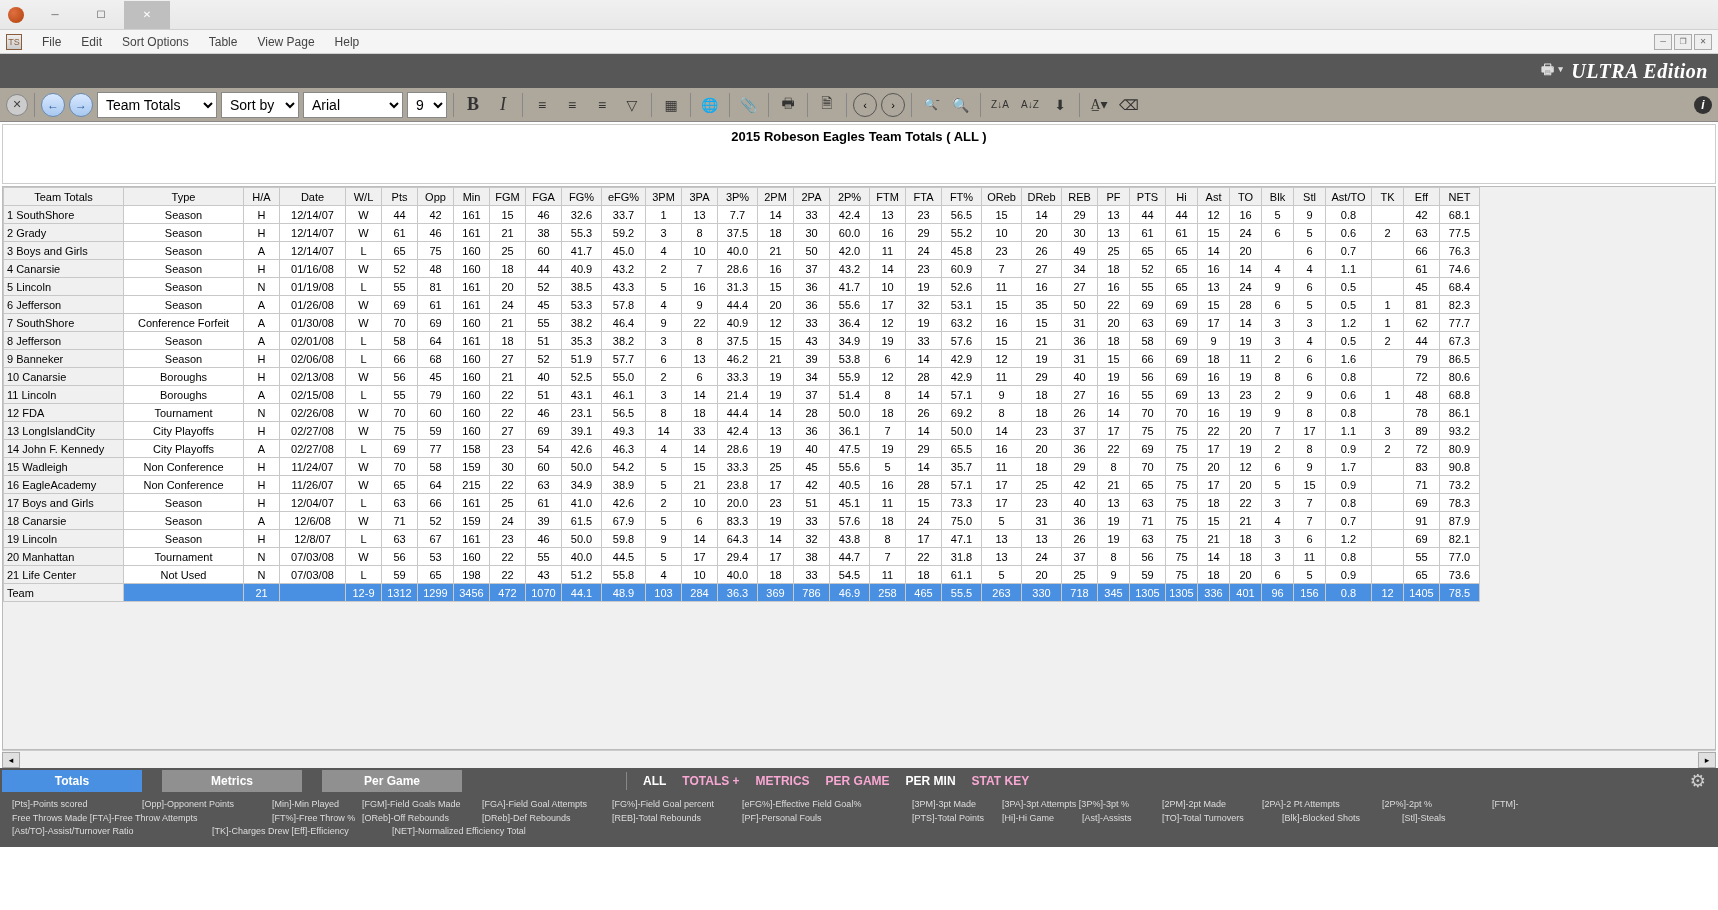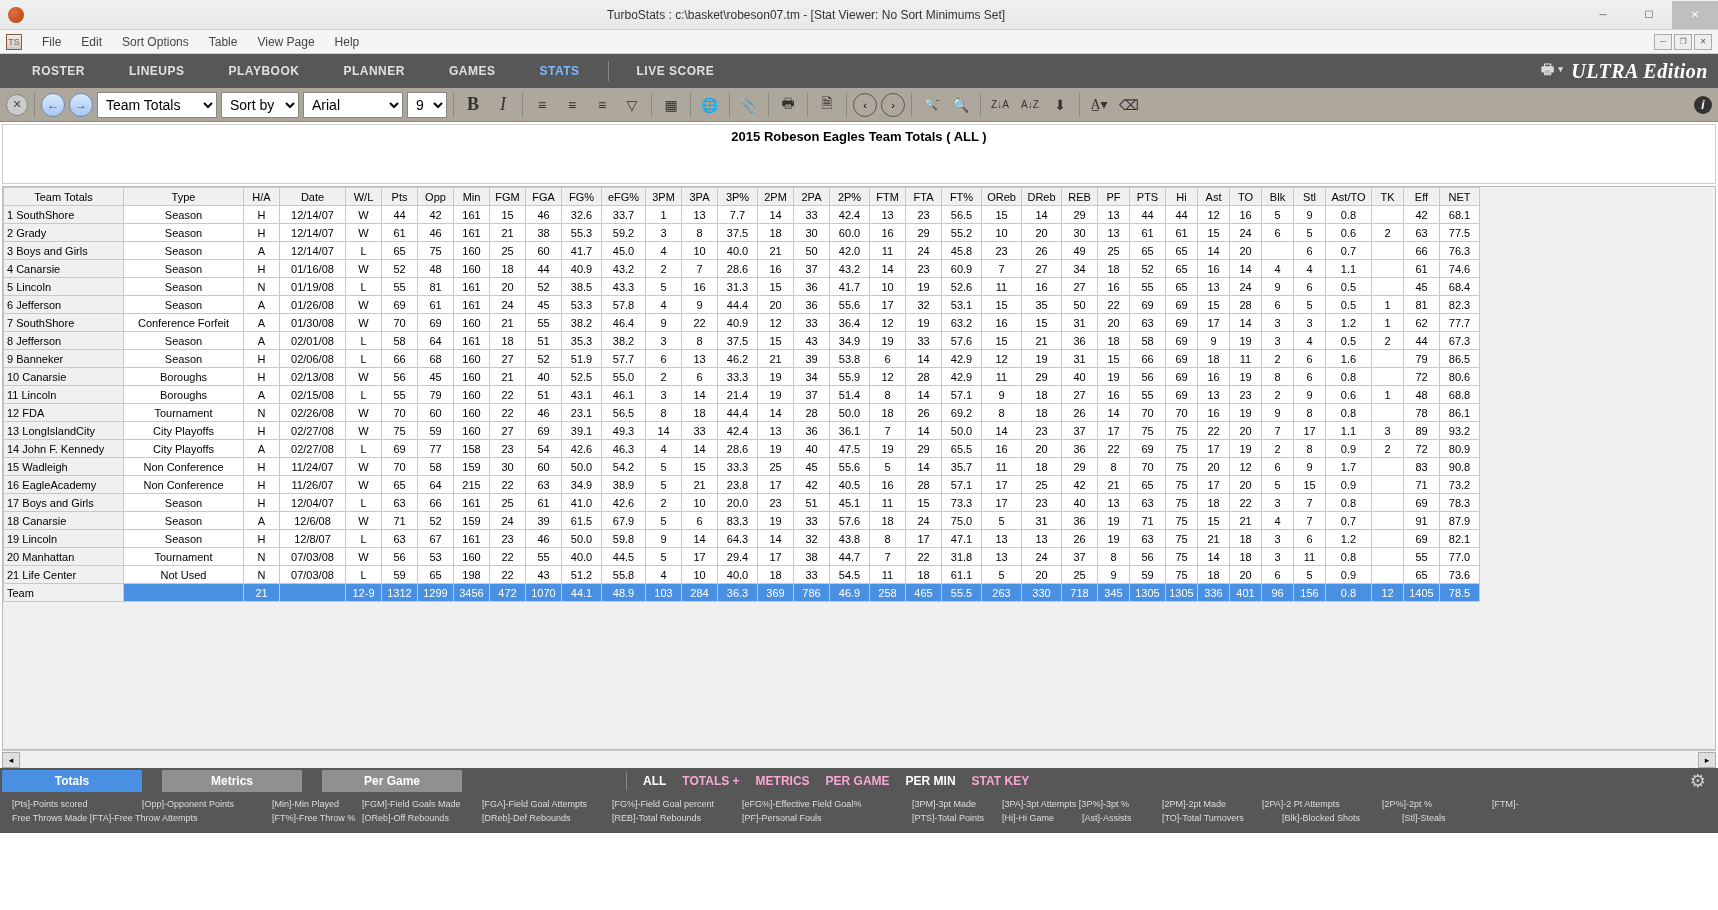--- a/index.html
+++ b/index.html
@@ -60,49 +60,38 @@
 
 .legend{background:#575757;color:#ddd;font-size:9px;padding:4px 12px 8px;line-height:1.5;}
 .legend-row{display:flex;flex-wrap:wrap;gap:0;}
 .legend-item{white-space:nowrap;}
 </style>
 </head>
 <body>
 
 <div class="titlebar">
   <div class="title-icon"></div>
-  <div class="title-text">TurboStats : c:\basket\robeson07.tm - [Stat Viewer: No Sort Minimums Set]</div>
   <div class="win-btns">
     <div class="win-btn">─</div>
     <div class="win-btn">☐</div>
     <div class="win-btn close">✕</div>
   </div>
 </div>
 
 <div class="menubar">
   <div class="menu-icon">TS</div>
   <div id="menus"><span class="menu-item">File</span><span class="menu-item">Edit</span><span class="menu-item">Sort Options</span><span class="menu-item">Table</span><span class="menu-item">View Page</span><span class="menu-item">Help</span></div>
   <div class="sub-win-btns">
     <div class="sub-win-btn">─</div>
     <div class="sub-win-btn">❐</div>
     <div class="sub-win-btn">✕</div>
   </div>
 </div>
 
 <div class="navbar" id="navbar">
-  <div id="navitems" style="display:flex;align-items:center;">
-      <div class="nav-item">ROSTER</div>
-      <div class="nav-item">LINEUPS</div>
-      <div class="nav-item">PLAYBOOK</div>
-      <div class="nav-item">PLANNER</div>
-      <div class="nav-item">GAMES</div>
-      <div class="nav-item active">STATS</div>
-      <div class="nav-sep"></div>
-      <div class="nav-item">LIVE SCORE</div>
-    </div>
   <div class="nav-right">
     <span class="print-icon">🖶 ▾</span>
     <span class="edition">ULTRA Edition</span>
   </div>
 </div>
 
 <div class="toolbar">
   <div class="tb-close">✕</div>
   <div class="tb-sep"></div>
   <div class="tb-nav">←</div>
@@ -1092,13 +1081,18 @@
       <span class="legend-item" style="width: 130px;">[DReb]-Def Rebounds</span>
       <span class="legend-item" style="width: 130px;">[REB]-Total Rebounds</span>
       <span class="legend-item" style="width: 170px;">[PF]-Personal Fouls</span>
       <span class="legend-item" style="width: 90px;">[PTS]-Total Points</span>
       <span class="legend-item" style="width: 80px;">[Hi]-Hi Game</span>
       <span class="legend-item" style="width: 80px;">[Ast]-Assists</span>
       <span class="legend-item" style="width: 120px;">[TO]-Total Turnovers</span>
       <span class="legend-item" style="width: 120px;">[Blk]-Blocked Shots</span>
       <span class="legend-item" style="width: 110px;">[Stl]-Steals</span>
     </div>
+    <div class="legend-row">
+      <span class="legend-item" style="width: 200px;">[Ast/TO]-Assist/Turnover Ratio</span>
+      <span class="legend-item" style="width: 180px;">[TK]-Charges Drew  [Eff]-Efficiency</span>
+      <span class="legend-item" style="width: 260px;">[NET]-Normalized Efficiency Total</span>
+    </div>
   </div>
 
 </body></html>

